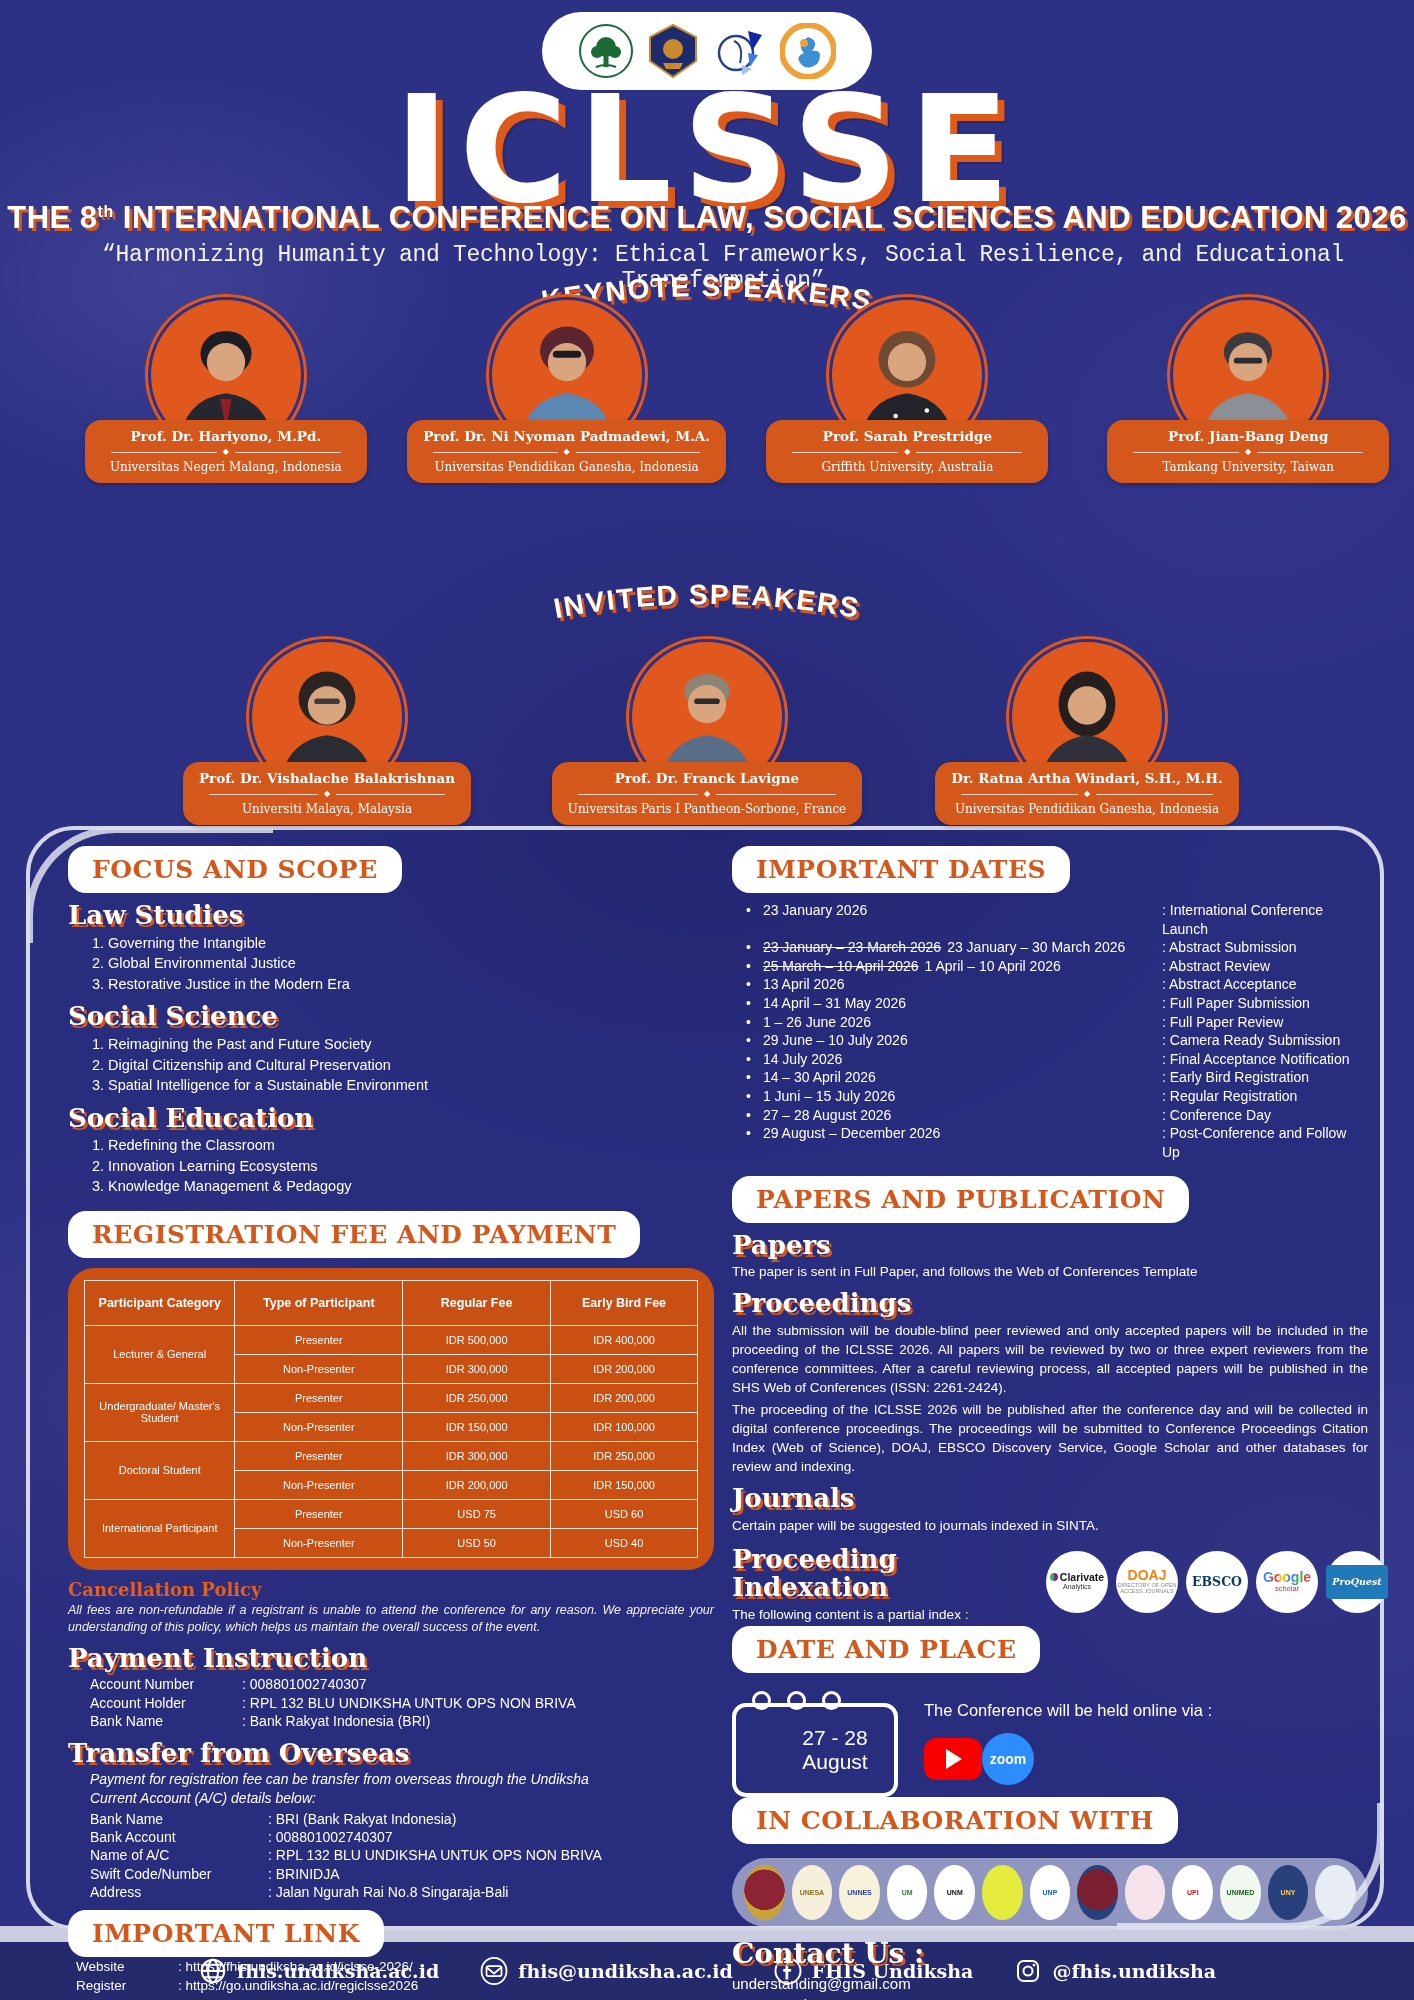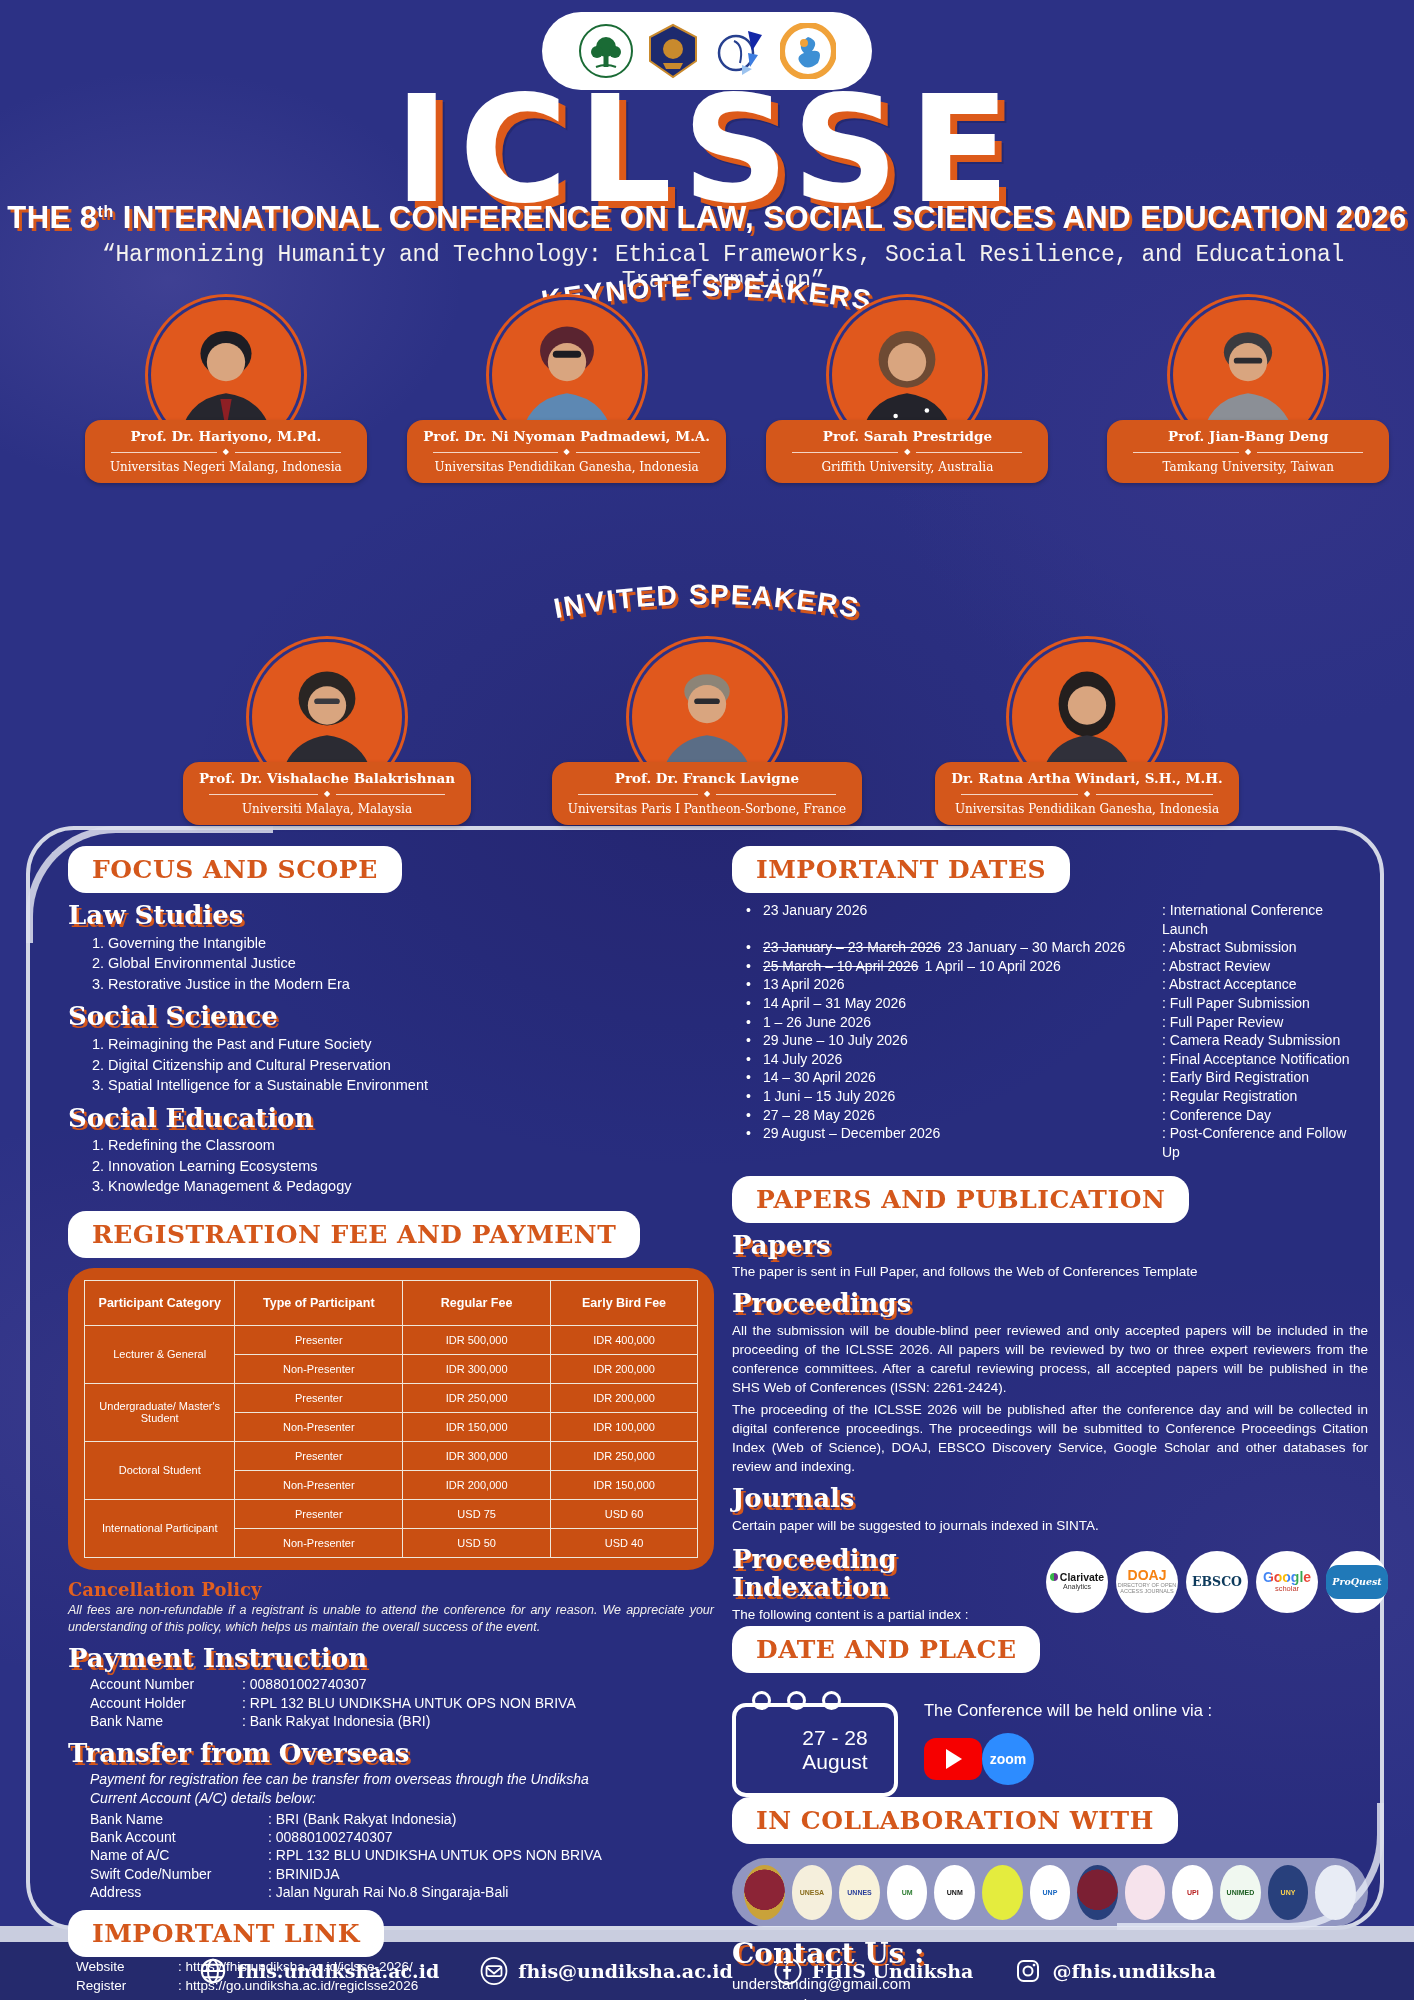--- a/index.html
+++ b/index.html
@@ -134,21 +134,21 @@
     background:conic-gradient(#6e2d8e 0 50%,#37b34a 50% 100%);margin-right:2px;}
   .idx-clarivate .l2{font-size:7px;color:#333;}
   .idx-doaj .l1{color:#f68212;font-size:14px;}
   .idx-doaj .l2{font-size:5.5px;color:#888;}
   .idx-ebsco .l1{font-family:"DejaVu Serif",serif;color:#0d3a5c;font-size:12.5px;}
   .idx-google .l1{font-size:14px;
     background:linear-gradient(90deg,#4285f4 0 17%,#ea4335 17% 34%,#fbbc05 34% 50%,#4285f4 50% 66%,#34a853 66% 83%,#ea4335 83% 100%);
     -webkit-background-clip:text;background-clip:text;color:transparent;}
   .idx-google .l2{font-size:7.5px;color:#c0392b;}
   .idx-proquest .l1{background:#2079b8;color:#fff;font-family:"DejaVu Serif",serif;font-style:italic;
-    font-size:9.5px;padding:12px 6px;border-radius:12px;}
+    font-size:9.5px;padding:12px 6px;border-radius:4px;}
 
   .place-row{display:flex;align-items:flex-start;gap:26px;margin-top:22px;}
   .cal{width:118px;height:86px;border:4px solid #fff;border-radius:14px;position:relative;
     display:flex;flex-direction:column;align-items:center;justify-content:center;color:#fff;margin-top:8px;padding-left:40px;}
   .cal .ring{position:absolute;top:-16px;width:13px;height:13px;border:3px solid #fff;border-radius:50%;}
   .cal .r1{left:16px;} .cal .r2{left:51px;} .cal .r3{left:86px;}
   .cal .cd,.cal .cm{font-size:21px;line-height:1.15;}
   .place-right{padding-top:4px;}
   .place-right .body-p{font-size:16.5px;}
   .plat-row{display:flex;align-items:center;margin-top:10px;}
@@ -609,21 +609,21 @@
       <div class="d-row">
           <div class="d-left">
             <span class="d-old"></span>
             <span>1 Juni – 15 July 2026</span>
           </div>
           <div class="d-label">: Regular Registration</div>
         </div>
       <div class="d-row">
           <div class="d-left">
             <span class="d-old"></span>
-            <span>27 – 28 May 2026</span>
+            <span>27 – 28 August 2026</span>
           </div>
           <div class="d-label">: Conference Day</div>
         </div>
       <div class="d-row">
           <div class="d-left">
             <span class="d-old"></span>
             <span>29 August – December 2026</span>
           </div>
           <div class="d-label">: Post-Conference and Follow Up</div>
         </div>

